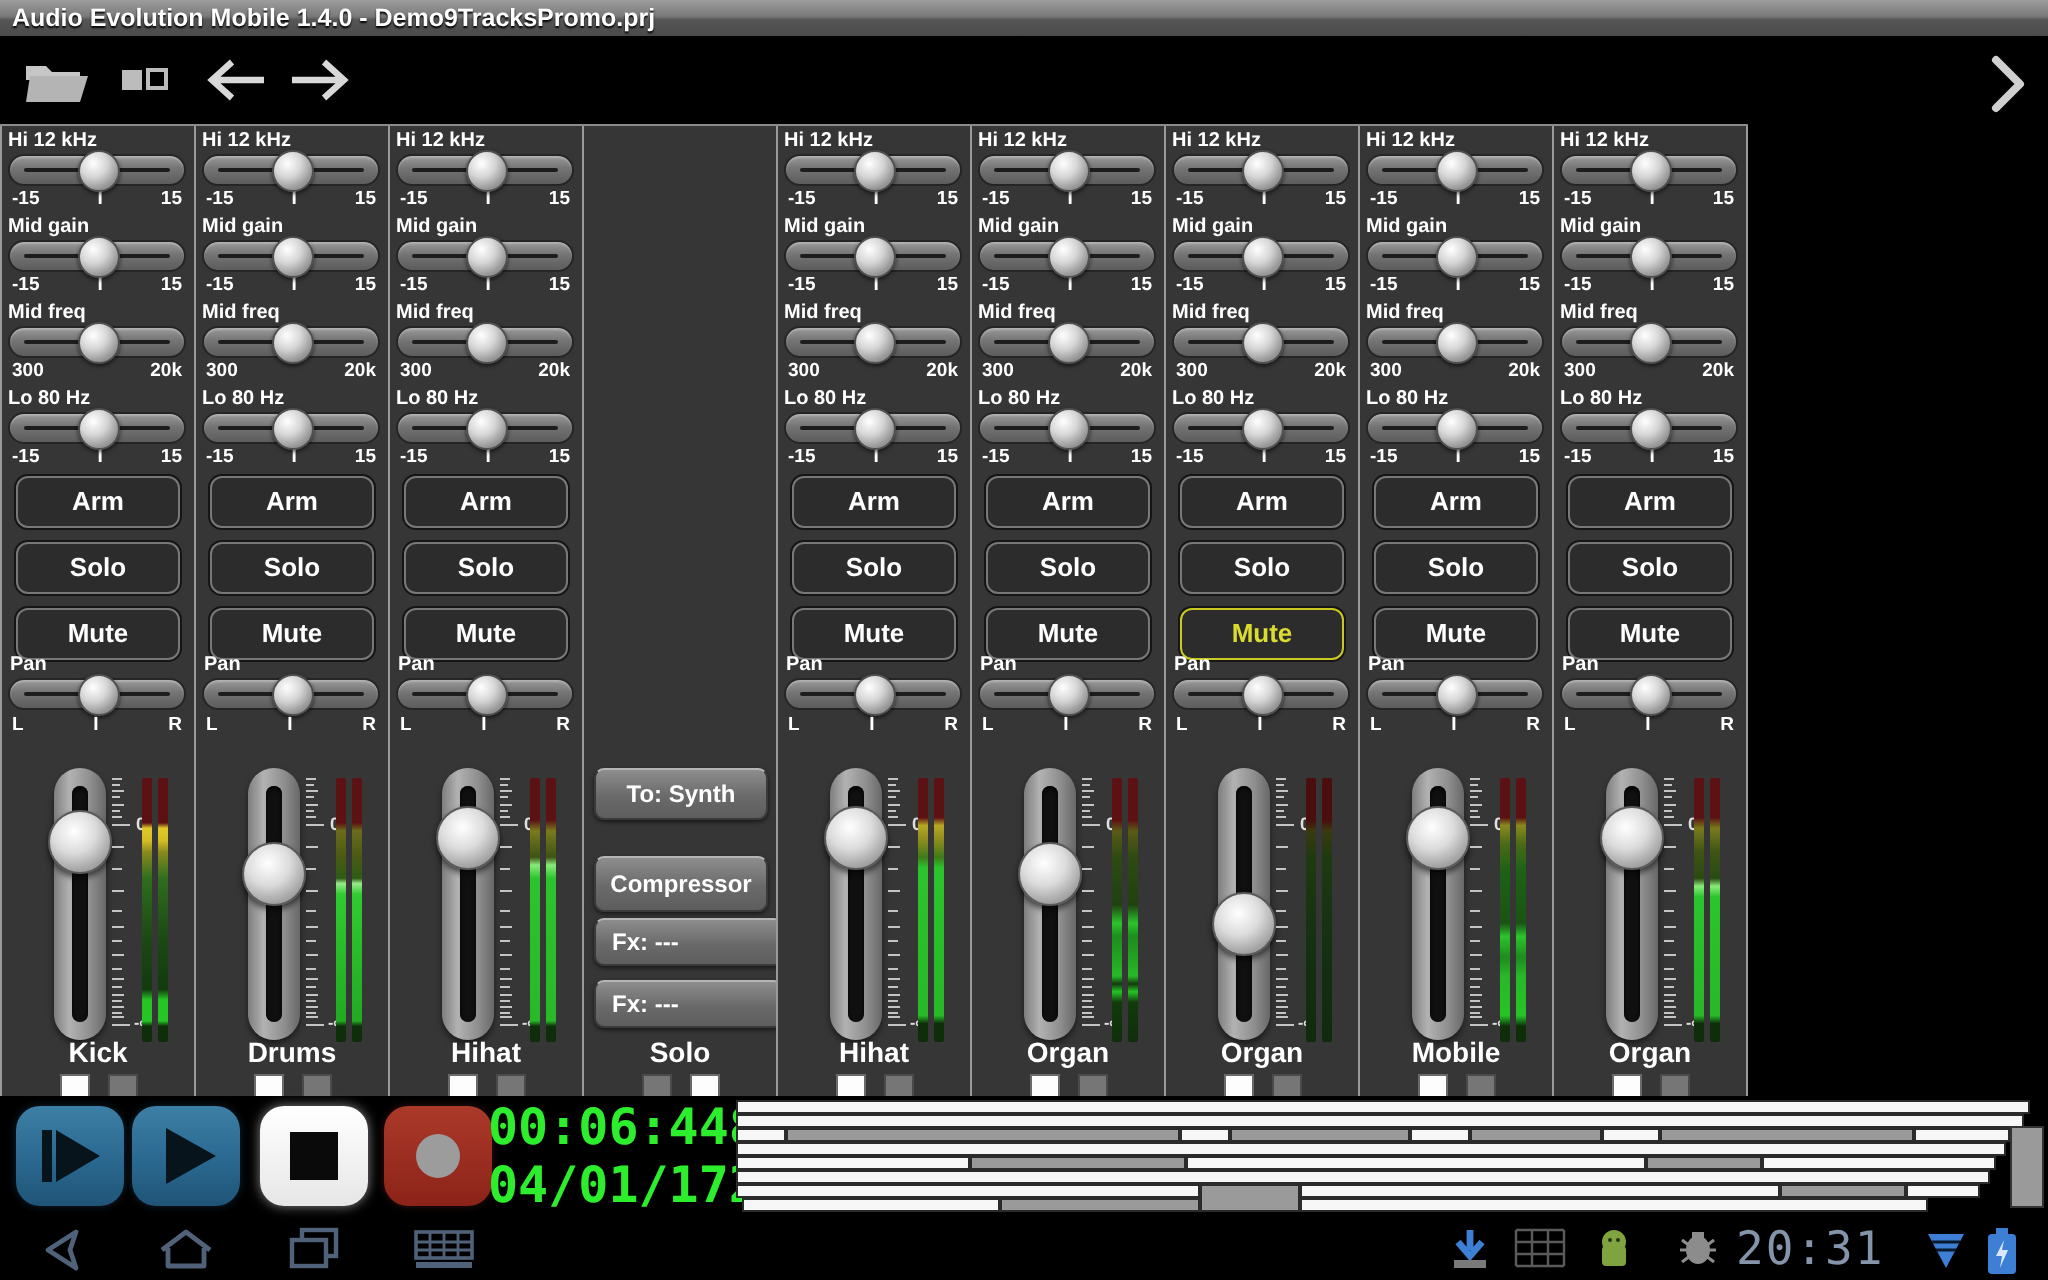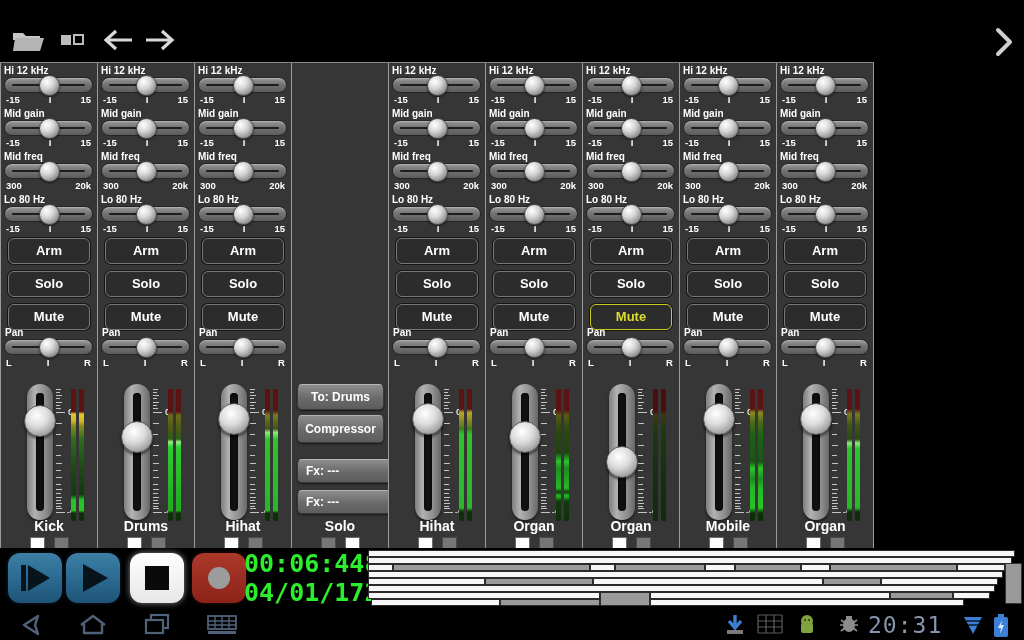--- a/index.html
+++ b/index.html
@@ -75,20 +75,21 @@
   #sysbar{position:absolute;left:0;top:610px;width:1024px;height:30px;background:#000;}
   .sys-ic{position:absolute;top:3px;}
   #clock{position:absolute;left:868px;top:2px;color:#8494aa;font-size:23px;font-family:"DejaVu Sans Mono",monospace;
     letter-spacing:1px;cursor:pointer;}
 </style>
 </head>
 <body>
 
 <div id="screen">
 
+  <div id="titlebar">Audio Evolution Mobile 1.4.0 - Demo9TracksPromo.prj</div>
 
   <div id="toolbar">
     <svg class="tool-ic" style="left:10px" width="38" height="30">
       <path d="M3 8 h10 l3 3 h14 v4 h-27 z" fill="#c6c6c6"></path>
       <path d="M5 13 h29 l-4 13 h-27 z" fill="#b4b4b4"></path>
     </svg>
     <svg class="tool-ic" style="left:58px" width="30" height="30">
       <rect x="3" y="10" width="10" height="10" fill="#bcbcbc"></rect>
       <rect x="16" y="10" width="9" height="9" fill="none" stroke="#bcbcbc" stroke-width="2"></rect>
     </svg>
@@ -395,22 +396,22 @@
           <div class="meter-bar" style="background: linear-gradient(rgb(92, 18, 18) 0%, rgb(92, 18, 18) 16%, rgb(122, 122, 28) 20%, rgb(62, 84, 20) 30%, rgb(138, 235, 122) 33%, rgb(44, 196, 44) 38%, rgb(40, 184, 40) 92%, rgb(14, 46, 10) 94%, rgb(14, 46, 10) 100%);"></div>
           <div class="meter-bar" style="background: linear-gradient(rgb(92, 18, 18) 0%, rgb(92, 18, 18) 16%, rgb(122, 122, 28) 20%, rgb(62, 84, 20) 30%, rgb(138, 235, 122) 33%, rgb(44, 196, 44) 38%, rgb(40, 184, 40) 92%, rgb(14, 46, 10) 94%, rgb(14, 46, 10) 100%);"></div>
         </div>
         <div class="ch-name">Hihat</div>
         <div class="ch-squares">
           <span class="sq white"></span>
           <span class="sq gray"></span>
         </div>
       </div>
       <div class="strip">
-        <div class="bus-btn" style="top: 321px; height: 24px; line-height: 24px;">To: Drums</div>
-        <div class="bus-btn" style="top: 352px; height: 26px; line-height: 26px;">Compressor</div>
+        <div class="bus-btn" style="top: 321px; height: 24px; line-height: 24px;">To: Synth</div>
+        <div class="bus-btn" style="top: 365px; height: 26px; line-height: 26px;">Compressor</div>
         <div class="bus-btn" style="top: 396px; height: 22px; line-height: 22px; text-align: left; padding-left: 8px;">Fx: ---</div>
         <div class="bus-btn" style="top: 427px; height: 22px; line-height: 22px; text-align: left; padding-left: 8px;">Fx: ---</div>
         <div class="ch-name">Solo</div>
         <div class="ch-squares">
           <span class="sq gray"></span>
           <span class="sq white"></span>
         </div>
       </div>
       <div class="strip">
         <div class="eq-block" style="top: 2px;">

